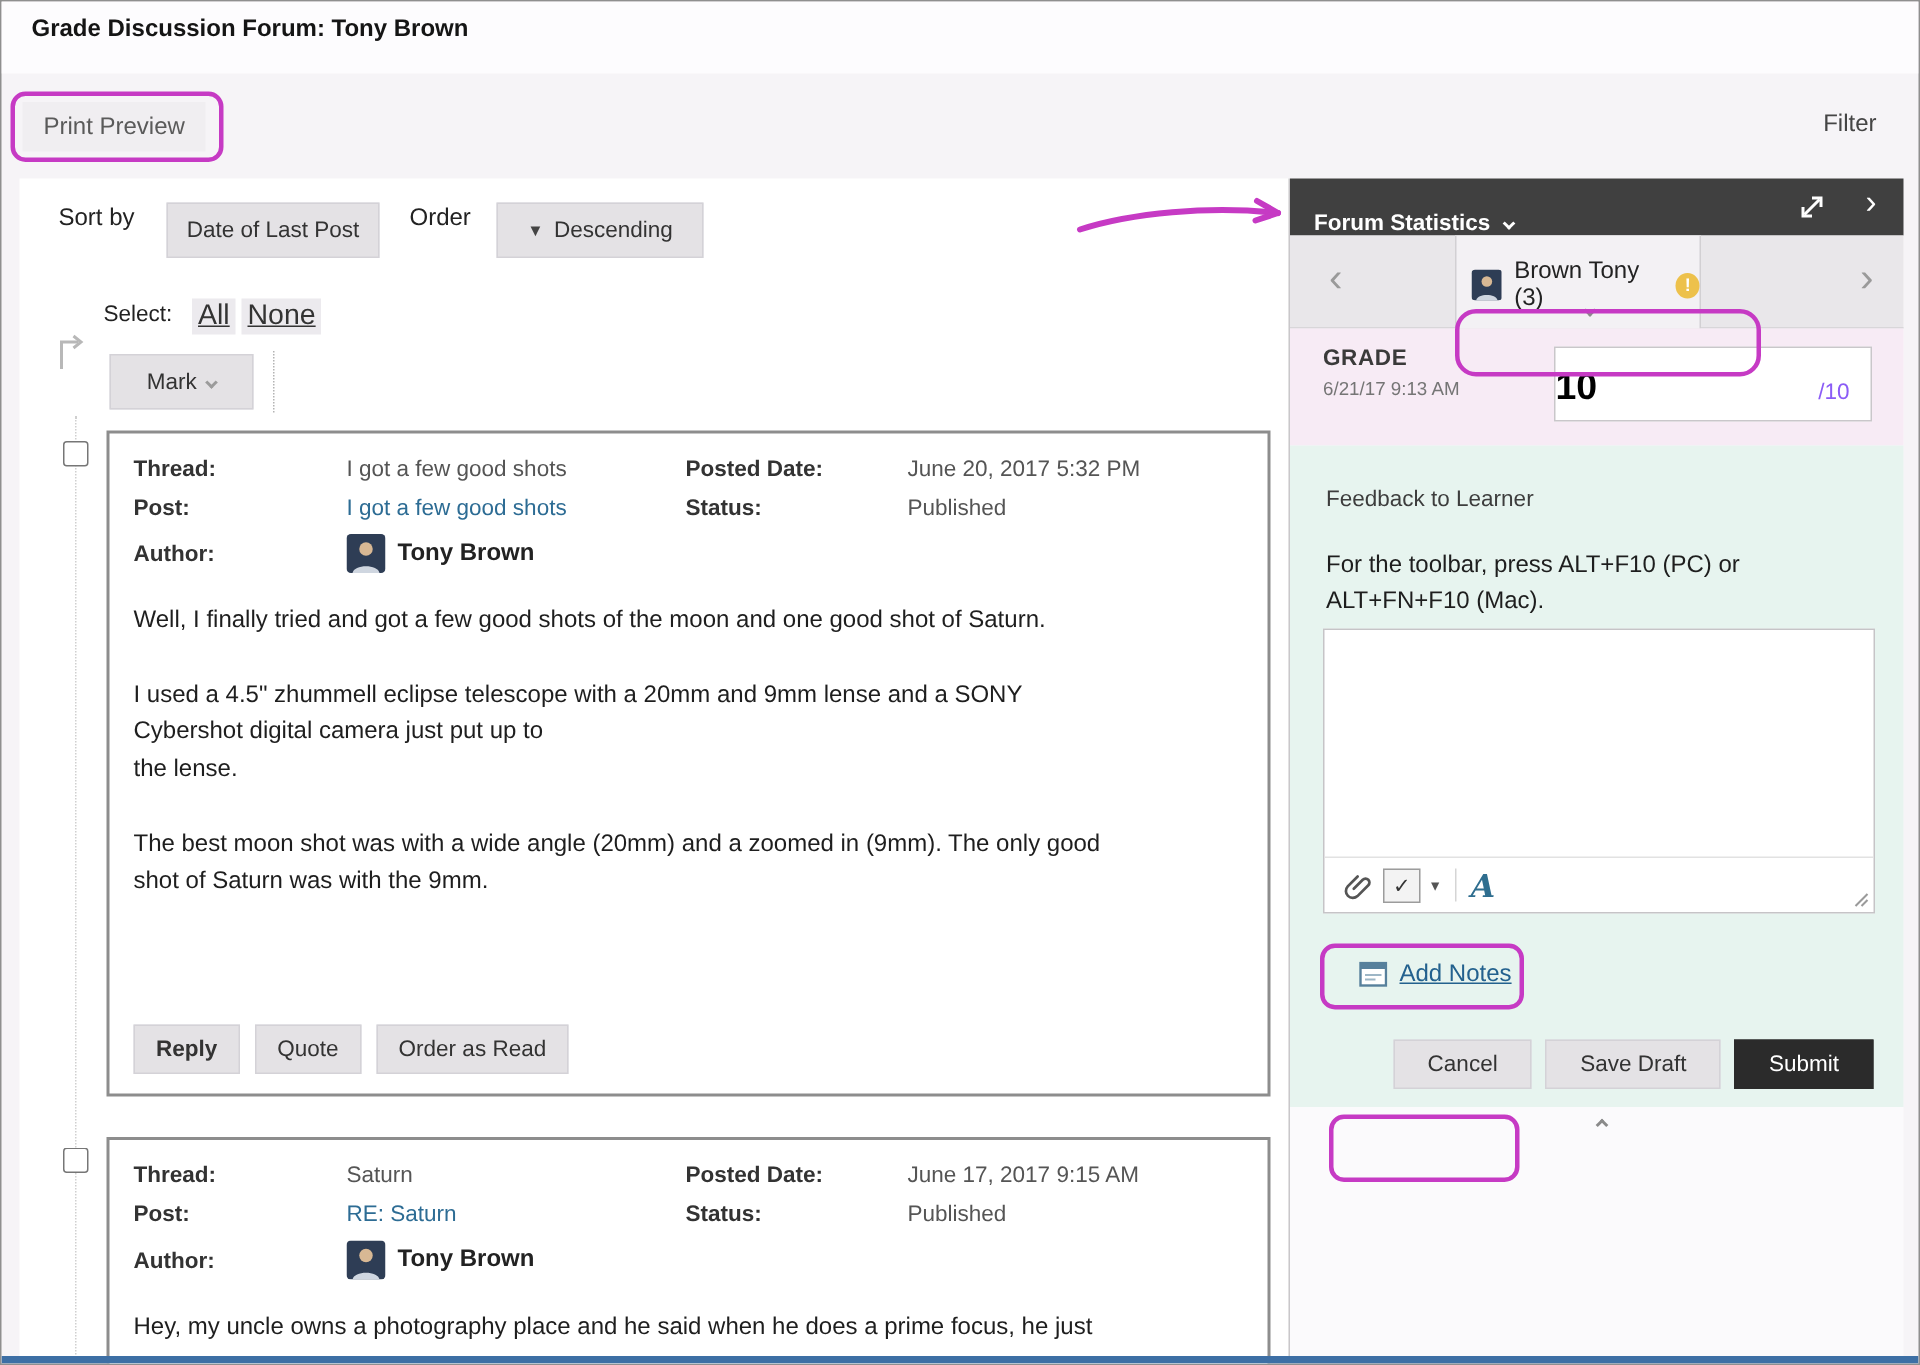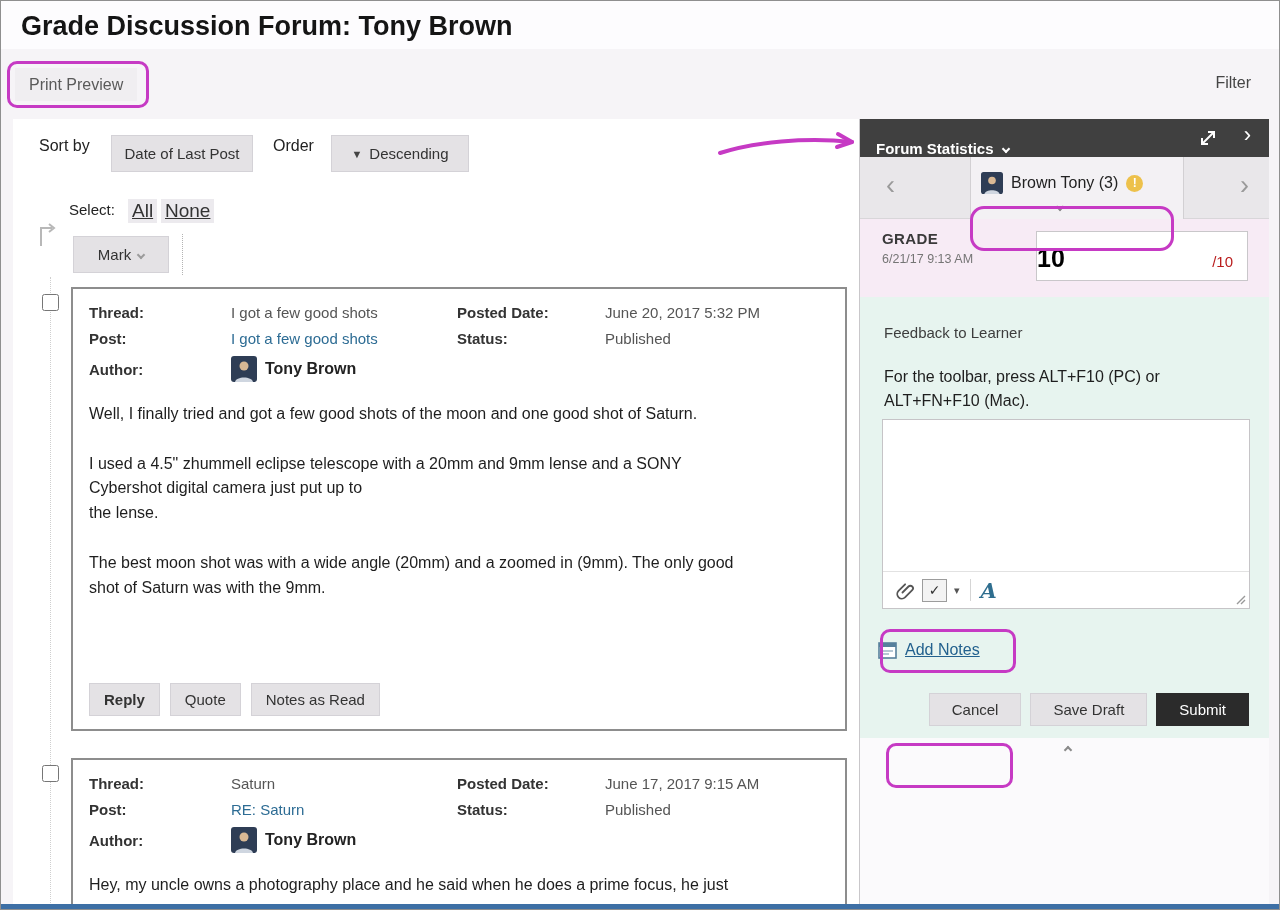--- a/index.html
+++ b/index.html
@@ -1,21 +1,21 @@
 <!DOCTYPE html>
 <html><head>
 <meta charset="utf-8">
 <style>
   *{margin:0;padding:0;box-sizing:border-box}
   body{background:#e9e9e9;font-family:"Liberation Sans","DejaVu Sans",sans-serif}
   .page{position:relative;width:1280px;height:910px;background:#f6f4f7;border:1px solid #8f8f8f;overflow:hidden}
 
   
   .titlebar{position:absolute;left:0;top:0;width:100%;height:48px;background:#fdfcfe}
-  .page-title{position:absolute;left:20px;top:10px;font-size:27px;font-weight:700;color:#151515}
+  .page-title{position:absolute;left:20px;top:10px;font-size:16px;font-weight:700;color:#151515}
   .print-preview{position:absolute;left:14px;top:67px;height:33px;padding:0 14px;background:#f0eef1;border:none;
     font-family:inherit;font-size:16px;font-weight:400;color:#5a5a5a;cursor:pointer}
   .filter{position:absolute;right:28px;top:73px;font-size:16px;color:#454545;cursor:pointer}
 
   .magenta-box{position:absolute;border:3px solid #c63ac4;border-radius:10px;pointer-events:none;z-index:40}
   .pp-box{left:6px;top:60px;width:142px;height:47px}
 
   
   .content-left{position:absolute;left:12px;top:118px;width:846px;height:786px;background:#fff}
   .rail-dots{position:absolute;left:49px;top:276px;height:626px;border-left:1px dotted #cfcfcf}
@@ -60,54 +60,54 @@
   
   .panel{position:absolute;left:858px;top:118px;width:410px;height:786px;background:#fbfafc;border-left:1px solid #c9c7ca}
   .panel-header{position:absolute;left:0;top:0;width:100%;height:38px;background:#404040;display:flex;align-items:flex-end}
   .panel-title{margin-left:16px;color:#fff;font-weight:700;font-size:15px;display:flex;align-items:center;gap:9px;cursor:pointer}
   .ph-expand{position:absolute;right:52px;top:10px;cursor:pointer}
   .ph-next{position:absolute;right:18px;top:3px;color:#fff;font-size:22px;cursor:pointer}
 
   .student-nav{position:absolute;left:0;top:38px;width:100%;height:62px;background:#e9e7ea;border-bottom:1px solid #d8d6d9}
   .nav-arrow{position:absolute;top:13px;font-size:27px;color:#9a9a9a;cursor:pointer}
   .nav-prev{left:26px}.nav-next{right:20px}
-  .student-tab{position:absolute;left:110px;top:0;width:214px;height:62px;background:#f3f1f4;
+  .student-tab{position:absolute;left:110px;top:0;width:164px;height:62px;background:#f3f1f4;
     border-left:1px solid #d2d0d3;border-right:1px solid #d2d0d3;cursor:pointer}
   .student-row{position:absolute;left:10px;top:15px;display:flex;align-items:center;gap:8px}
   .student-name{font-size:16px;color:#222}
   .warn{display:inline-flex;align-items:center;justify-content:center;width:17px;height:17px;border-radius:50%;
     background:#edc14b;color:#fff;font-size:12px;font-weight:700}
   .tab-caret{position:absolute;left:86px;top:47px}
   .nav-box{left:110px;top:49px;width:204px;height:45px;border-radius:14px}
 
   .grade-sec{position:absolute;left:0;top:100px;width:100%;height:78px;background:#f7ebf5}
   .grade-label{position:absolute;left:22px;top:11px;font-size:15px;font-weight:700;color:#3a3a3a;letter-spacing:.4px}
   .grade-date{position:absolute;left:22px;top:33px;font-size:12.5px;color:#757575}
   .grade-box{position:absolute;left:176px;top:12px;width:212px;height:50px;background:#fff;border:1px solid #c9c7ca;
     display:flex;align-items:baseline;justify-content:space-between;padding:12px 14px 0 0;cursor:text}
   .grade-val{font-size:25px;font-weight:700;color:#000}
-  .grade-max{font-size:15px;color:#b91c1c;margin-left:3px}
+  .grade-max{font-size:15px;color:#8b5cf6;margin-left:3px}
 
   .fb-sec{position:absolute;left:0;top:178px;width:100%;height:441px;background:#e7f4ef}
   .fb-label{position:absolute;left:24px;top:27px;font-size:15px;color:#3d3d3d}
   .fb-hint{position:absolute;left:24px;top:68px;width:332px;font-size:16px;color:#1e1e1e;line-height:1.5}
   .editor{position:absolute;left:22px;top:122px;width:368px;height:190px;background:#fff;border:1px solid #c6c4c7}
   .editor-text{padding:14px;font-size:16px;color:#1e1e1e;height:151px;cursor:text}
   .editor-toolbar{position:absolute;left:0;bottom:0;width:100%;height:37px;border-top:1px solid #e2e2e2;
     display:flex;align-items:center;gap:7px;padding-left:12px}
   .spellbox{display:inline-flex;align-items:center;justify-content:center;width:25px;height:23px;background:#f3f3f3;
     border:1px solid #9c9c9c;font-size:14px;color:#333;cursor:pointer}
   .ddcaret{font-size:11px;color:#555;cursor:pointer}
   .tb-div{width:1px;height:22px;background:#d5d5d5;margin:0 3px}
   .italic-a{font-family:"DejaVu Serif","Liberation Serif",serif;font-style:italic;font-weight:700;font-size:21px;
     color:#2f6e8f;cursor:pointer}
   .resize-h{position:absolute;right:3px;bottom:3px;cursor:nwse-resize}
   .tools-box{left:26px;top:446px;width:127px;height:45px}
 
-  .addnotes-row{position:absolute;left:18px;top:344px;display:flex;align-items:center;gap:8px}
+  .addnotes-row{position:absolute;left:46px;top:344px;display:flex;gap:8px}
   .addnotes-link{font-size:16px;color:#23618e;text-decoration:underline;cursor:pointer}
   .notes-box{left:20px;top:332px;width:136px;height:44px}
 
   .fb-actions{position:absolute;right:20px;top:396px;display:flex;gap:9px}
   .fb-actions .gbtn{height:33px;padding:0 22px}
   .submit-btn{background:#2b2b2b;color:#fff;border:1px solid #2b2b2b}
   .collapse-caret{position:absolute;left:50%;top:450px;transform:translateX(-50%);cursor:pointer}
 
   .anno-arrow{position:absolute;left:713px;top:126px;z-index:41;pointer-events:none}
   .bottom-blue{position:absolute;left:0;bottom:0;width:100%;height:5px;background:#3d6fa5}
@@ -179,21 +179,21 @@
 
 I used a 4.5" zhummell eclipse telescope with a 20mm and 9mm lense and a SONY
 Cybershot digital camera just put up to
 the lense.
 
 The best moon shot was with a wide angle (20mm) and a zoomed in (9mm). The only good
 shot of Saturn was with the 9mm.</div>
     <div class="post-actions">
       <button class="gbtn bold-btn">Reply</button>
       <button class="gbtn">Quote</button>
-      <button class="gbtn">Notes as Read</button>
+      <button class="gbtn">Order as Read</button>
     </div>
   </div>
 
   <input type="checkbox" class="cb cb2" style="">
   <div class="post-card card2">
     <div class="post-meta">
       <span class="ml">Thread:</span>
       <span class="mv">Saturn</span>
       <span class="ml">Posted Date:</span>
       <span class="mv">June 17, 2017 9:15 AM</span>

